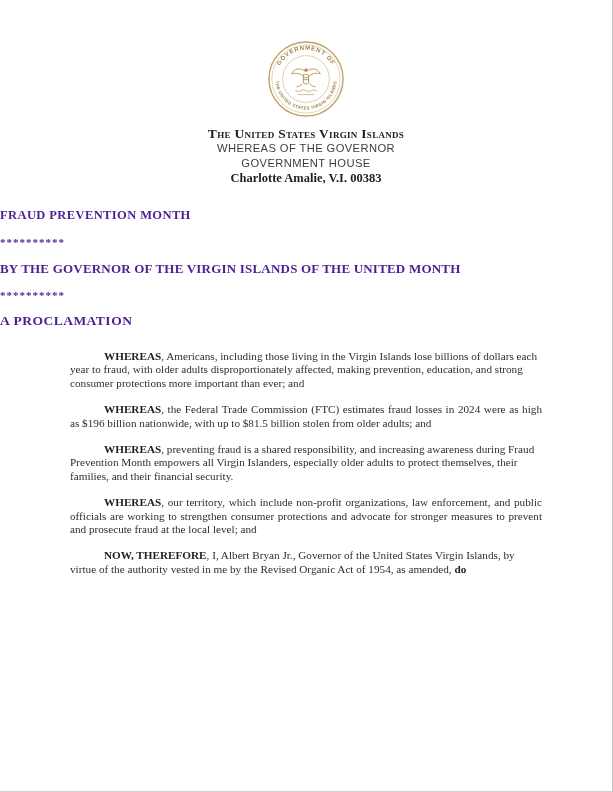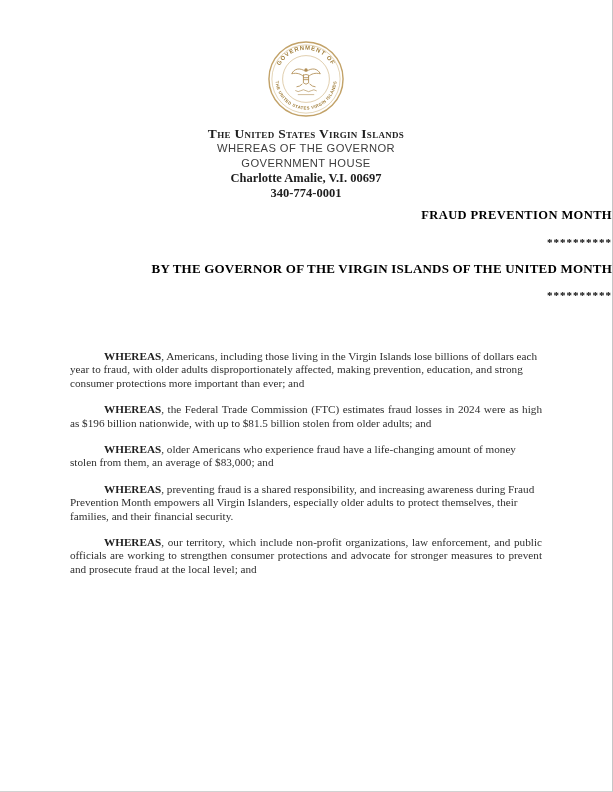--- a/index.html
+++ b/index.html
@@ -27,22 +27,22 @@
     font-size:13.5px;color:#1e1e1e;letter-spacing:.3px;
   }
   .sans-line{
     font-family:"Liberation Sans", sans-serif;
     font-size:11.2px;color:#3d3d3d;letter-spacing:.4px;
   }
   .bold-serif{
     font-weight:bold;font-size:12.5px;color:#1e1e1e;
   }
   .title-block{
-    position:absolute;left:0;width:100%;text-align:right;
-    font-weight:bold;color:#000000;
+    position:absolute;left:0;width:100%;text-align:left;
+    font-weight:bold;color:#4c1d95;
   }
   .t-subject{top:208px;font-size:12.5px;letter-spacing:.4px;}
   .t-stars1{top:236px;font-size:11px;letter-spacing:1px;}
   .t-byline{top:261px;font-size:13px;letter-spacing:.2px;}
   .t-stars2{top:289px;font-size:11px;letter-spacing:1px;}
   .t-procl{top:313px;font-size:13.5px;letter-spacing:.5px;}
   .body-block{
     position:absolute;top:350px;left:70px;width:472px;
     font-size:11.2px;line-height:13.4px;color:#2e2e2e;
   }
@@ -80,30 +80,30 @@
         <path d="M44 78 q 4 3 8 0 q 4 -3 8 0 q 4 3 8 0 q 4 -3 8 0" stroke-width="1"></path>
         <path d="M48 84 l 24 0" stroke-width="0.9"></path>
       </g>
     </svg>
   </div>
 
   <div class="header-block">
     <div class="org-line">The United States Virgin Islands</div>
     <div class="sans-line">WHEREAS OF THE GOVERNOR</div>
     <div class="sans-line">GOVERNMENT HOUSE</div>
-    <div class="bold-serif">Charlotte Amalie, V.I. 00697</div>
-    <div class="bold-serif">340-774-0001</div>
+    <div class="bold-serif">Charlotte Amalie, V.I. 00383</div>
   </div>
 
   <div class="title-block t-subject">FRAUD PREVENTION MONTH</div>
   <div class="title-block t-stars1">**********</div>
   <div class="title-block t-byline">BY THE GOVERNOR OF THE VIRGIN ISLANDS OF THE UNITED MONTH</div>
   <div class="title-block t-stars2">**********</div>
+  <div class="title-block t-procl">A PROCLAMATION</div>
 
   <div class="body-block" id="paragraphs">
       <p class="para"><span class="lead">WHEREAS</span><span>, Americans, including those living in the Virgin Islands lose billions of dollars each year to fraud, with older adults disproportionately affected, making prevention, education, and strong consumer protections more important than ever; and</span></p>
       <p class="para justify"><span class="lead">WHEREAS</span><span>, the Federal Trade Commission (FTC) estimates fraud losses in 2024 were as high as $196 billion nationwide, with up to $81.5 billion stolen from older adults; and</span></p>
-      <p class="para"><span class="lead">WHEREAS</span><span>, older Americans who experience fraud have a life-changing amount of money stolen from them, an average of $83,000; and</span></p>
       <p class="para"><span class="lead">WHEREAS</span><span>, preventing fraud is a shared responsibility, and increasing awareness during Fraud Prevention Month empowers all Virgin Islanders, especially older adults to protect themselves, their families, and their financial security.</span></p>
       <p class="para justify"><span class="lead">WHEREAS</span><span>, our territory, which include non-profit organizations, law enforcement, and public officials are working to strengthen consumer protections and advocate for stronger measures to prevent and prosecute fraud at the local level; and</span></p>
+      <p class="para"><span class="lead">NOW, THEREFORE</span><span>, I, Albert Bryan Jr., Governor of the United States Virgin Islands, by virtue of the authority vested in me by the Revised Organic Act of 1954, as amended, </span><span class="lead">do</span></p>
     </div>
 
 </div>
 
 </body></html>

